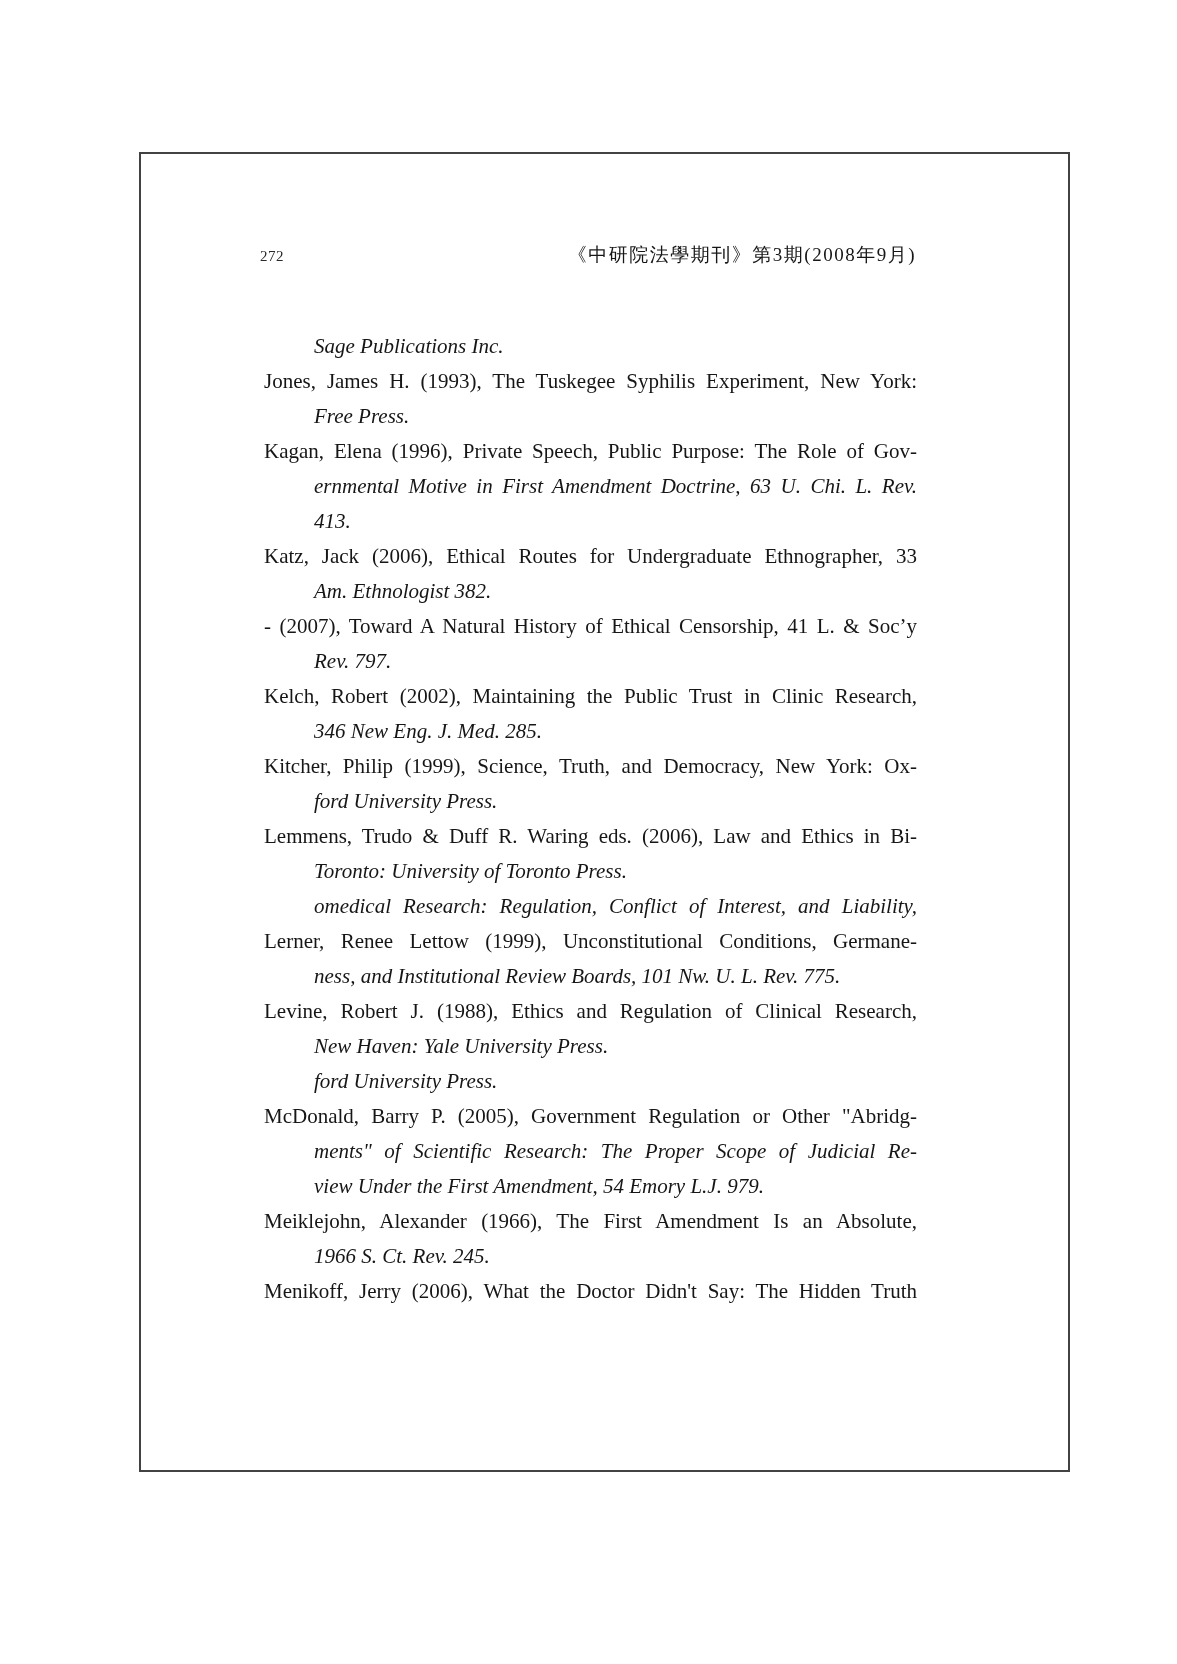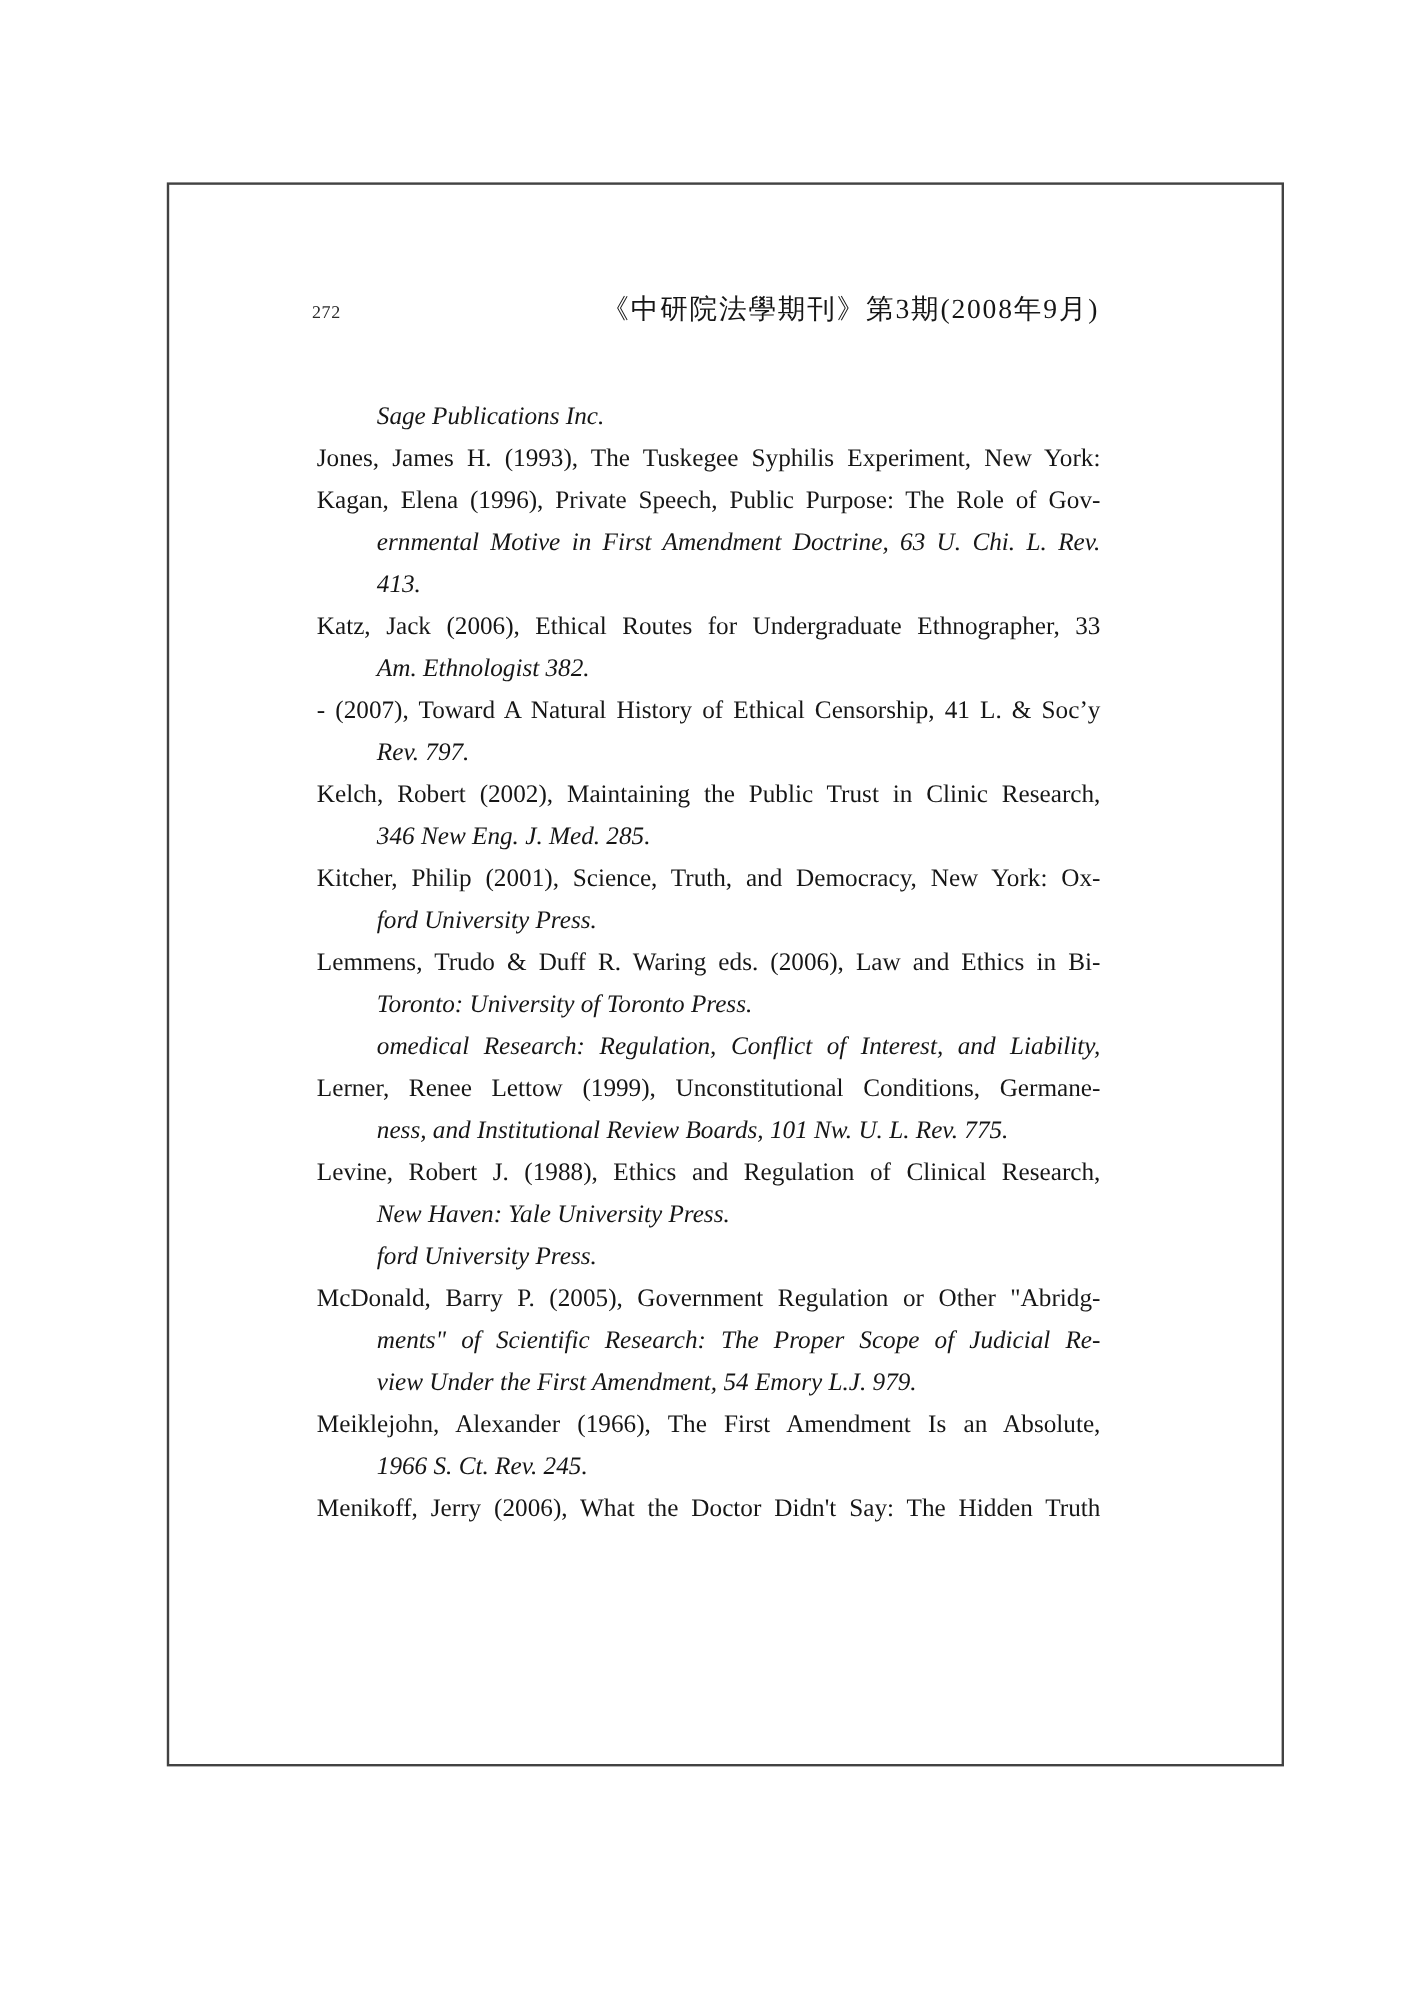--- a/index.html
+++ b/index.html
@@ -32,21 +32,21 @@
     justify-content: space-between;
     align-items: baseline;
     color: #1c1c1c;
   }
   .page-number {
     font-size: 15px;
     letter-spacing: 0.5px;
     color: #2a2a2a;
   }
   .journal-title {
-    font-size: 23px;
+    font-size: 19px;
     letter-spacing: 1.5px;
     color: #161616;
   }
   .references {
     position: absolute;
     top: 175px;
     left: 123px;
     right: 151px;
     font-size: 21px;
     line-height: 35px;
@@ -74,40 +74,41 @@
   <div class="page-header">
     <span class="page-number">272</span>
     <span class="journal-title">《中研院法學期刊》第3期(2008年9月)</span>
   </div>
   <div class="references">
       <div class="ref-entry">
         <div class="ref-line cont">Sage Publications Inc.</div>
       </div>
       <div class="ref-entry">
         <div class="ref-line just">Jones, James H. (1993), The Tuskegee Syphilis Experiment, New York:</div>
+        <div class="ref-line cont">Free Press.</div>
       </div>
       <div class="ref-entry">
         <div class="ref-line just">Kagan, Elena (1996), Private Speech, Public Purpose: The Role of Gov-</div>
         <div class="ref-line cont just">ernmental Motive in First Amendment Doctrine, 63 U. Chi. L. Rev.</div>
         <div class="ref-line cont">413.</div>
       </div>
       <div class="ref-entry">
         <div class="ref-line just">Katz, Jack (2006), Ethical Routes for Undergraduate Ethnographer, 33</div>
         <div class="ref-line cont">Am. Ethnologist 382.</div>
       </div>
       <div class="ref-entry">
         <div class="ref-line just">- (2007), Toward A Natural History of Ethical Censorship, 41 L. &amp; Soc’y</div>
         <div class="ref-line cont">Rev. 797.</div>
       </div>
       <div class="ref-entry">
         <div class="ref-line just">Kelch, Robert (2002), Maintaining the Public Trust in Clinic Research,</div>
         <div class="ref-line cont">346 New Eng. J. Med. 285.</div>
       </div>
       <div class="ref-entry">
-        <div class="ref-line just">Kitcher, Philip (2001), Science, Truth, and Democracy, New York: Ox-</div>
+        <div class="ref-line just">Kitcher, Philip (1999), Science, Truth, and Democracy, New York: Ox-</div>
         <div class="ref-line cont">ford University Press.</div>
       </div>
       <div class="ref-entry">
         <div class="ref-line just">Lemmens, Trudo &amp; Duff R. Waring eds. (2006), Law and Ethics in Bi-</div>
         <div class="ref-line cont">Toronto: University of Toronto Press.</div>
         <div class="ref-line cont just">omedical Research: Regulation, Conflict of Interest, and Liability,</div>
       </div>
       <div class="ref-entry">
         <div class="ref-line just">Lerner, Renee Lettow (1999), Unconstitutional Conditions, Germane-</div>
         <div class="ref-line cont">ness, and Institutional Review Boards, 101 Nw. U. L. Rev. 775.</div>

